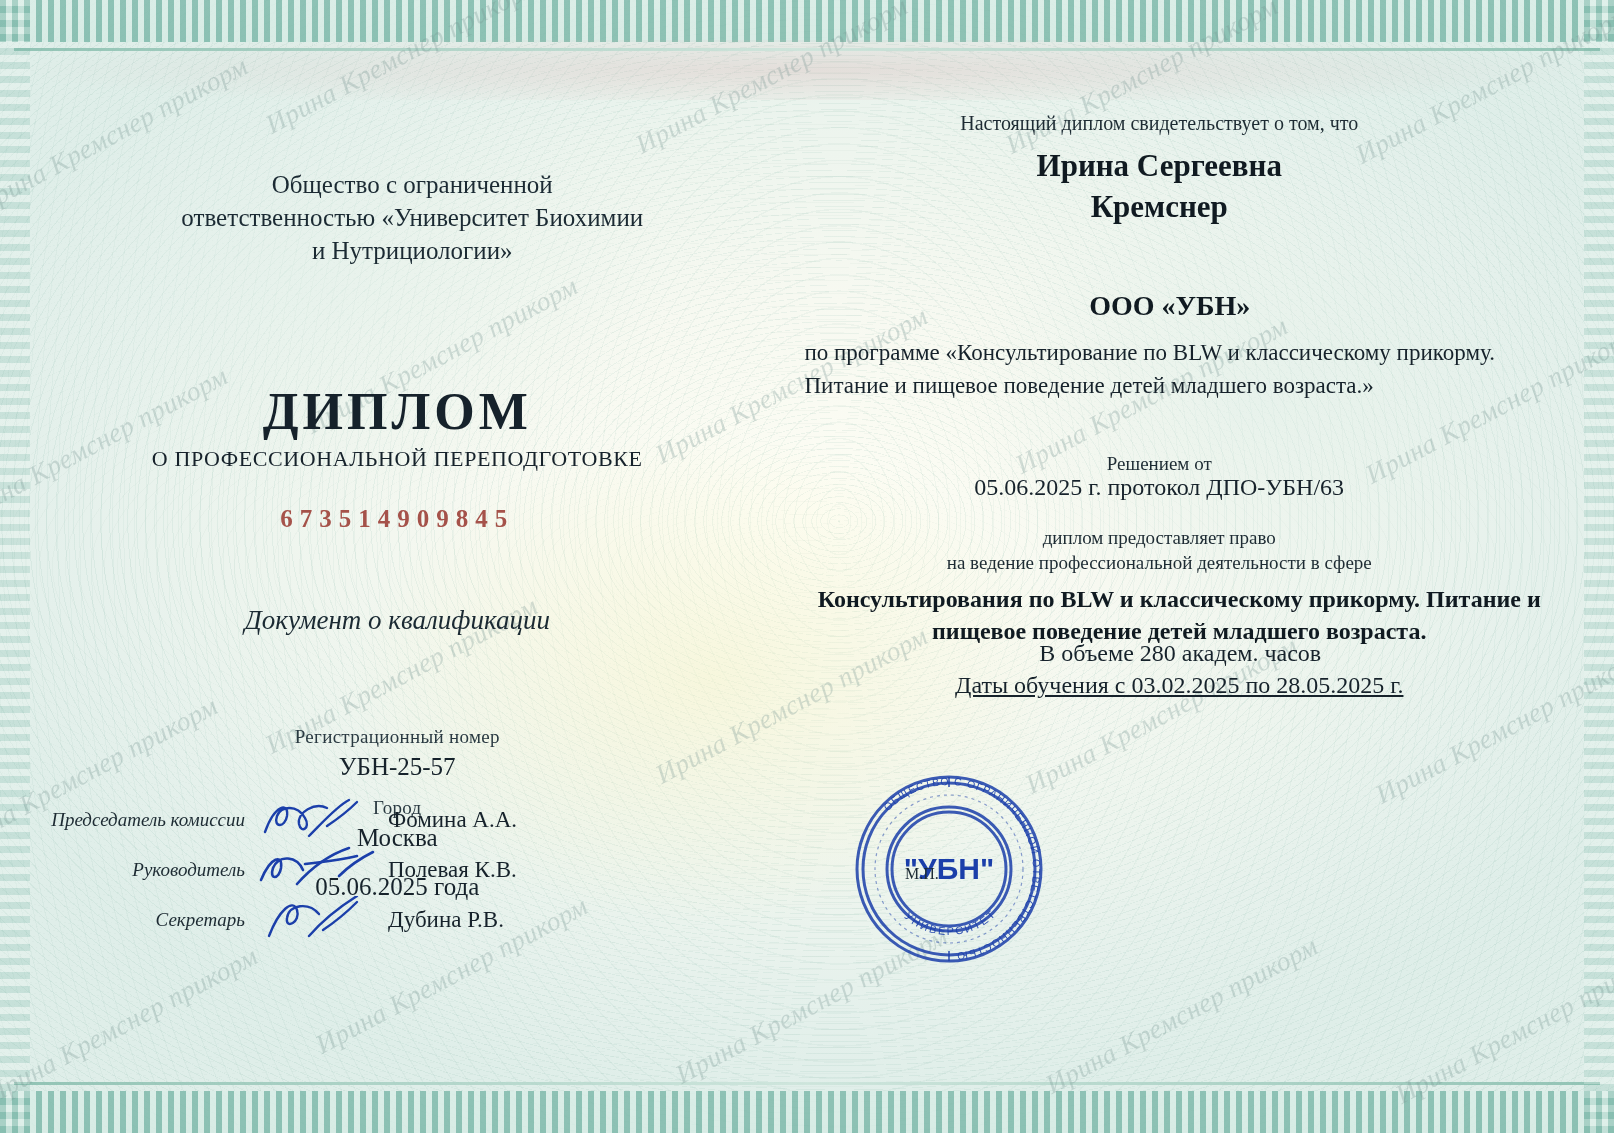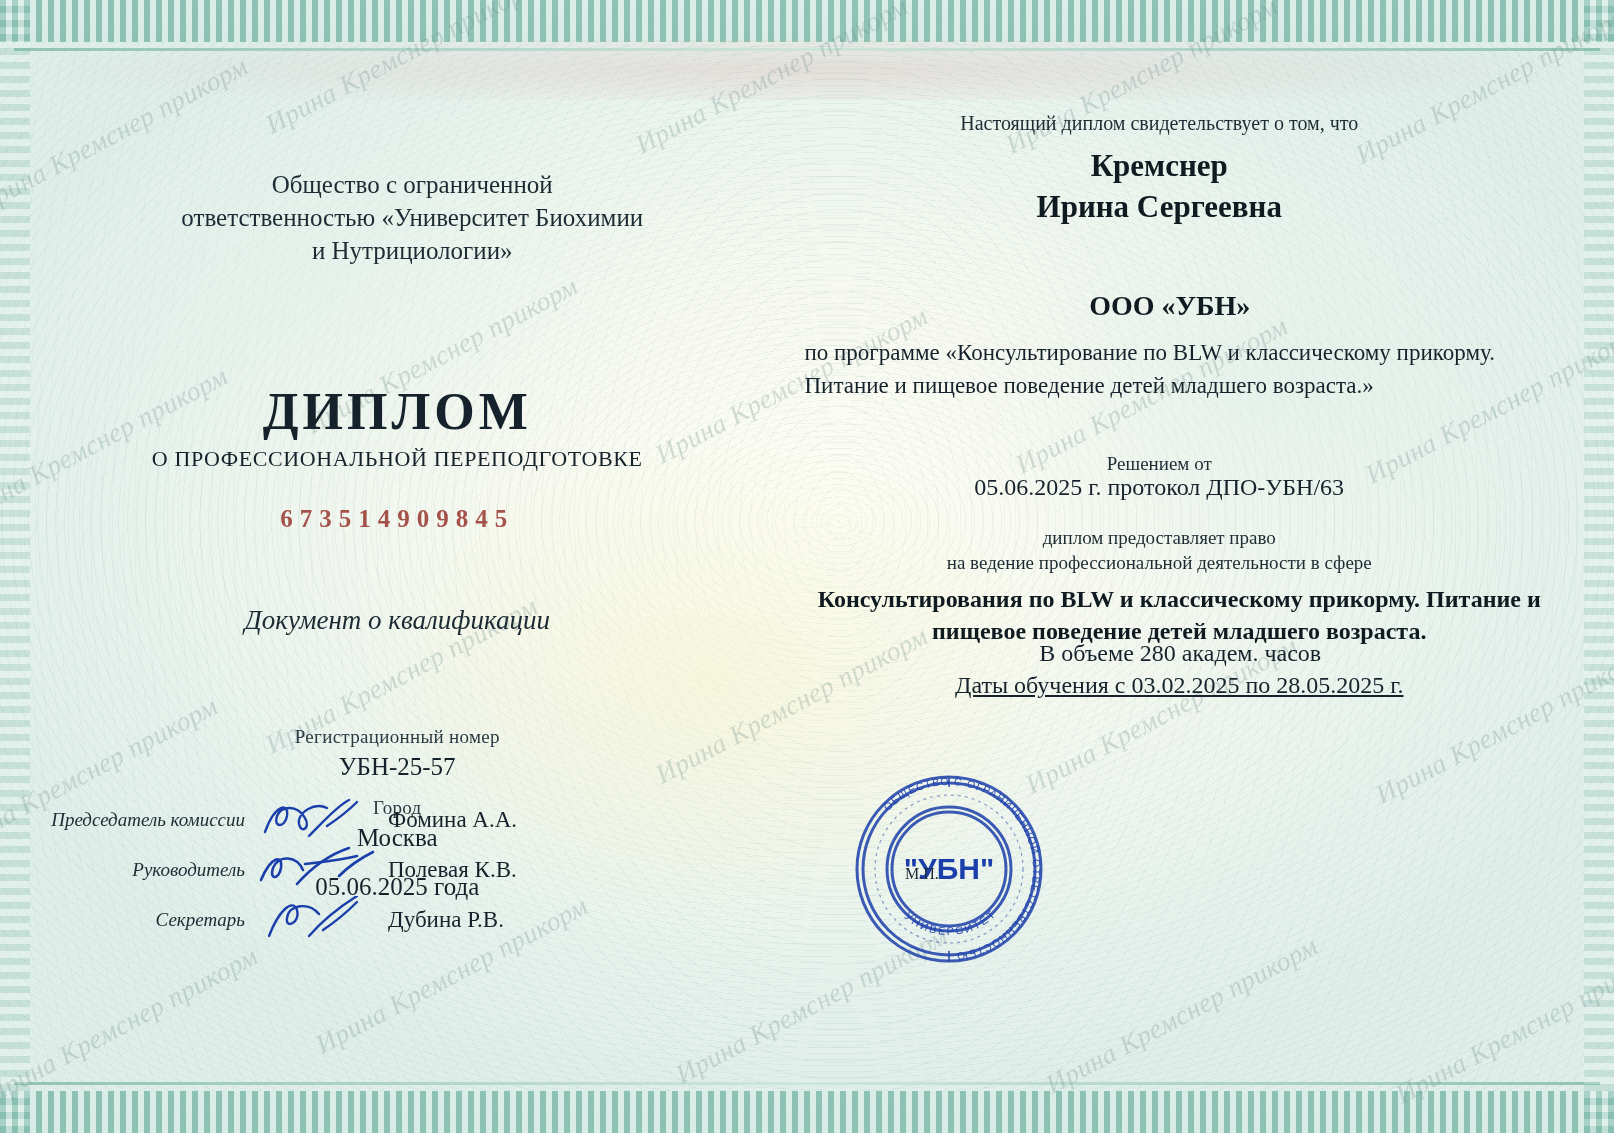--- a/index.html
+++ b/index.html
@@ -413,22 +413,22 @@
       <div class="field f-date">
         <div class="value">05.06.2025 года</div>
       </div>
     </div>
 
     <div class="col-right">
 
       <div class="r-intro">Настоящий диплом свидетельствует о том, что</div>
 
       <div class="r-name">
+        <div>Ирина Сергеевна</div>
         <div>Кремснер</div>
-        <div>Ирина Сергеевна</div>
       </div>
 
       <div class="r-org">ООО «УБН»</div>
       <div class="r-program">по программе «Консультирование по BLW и классическому прикорму. Питание и пищевое поведение детей младшего возраста.»</div>
 
       <div class="r-decision-label">Решением от</div>
       <div class="r-decision-value">05.06.2025 г. протокол ДПО-УБН/63</div>
 
       <div class="r-right-label">
         <div>диплом предоставляет право</div>

